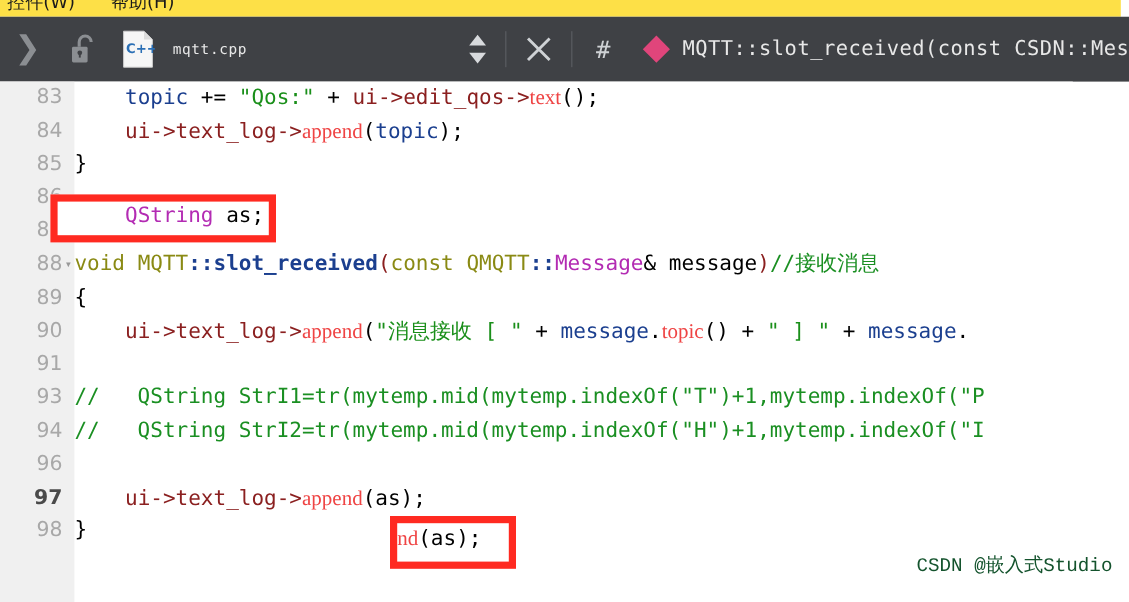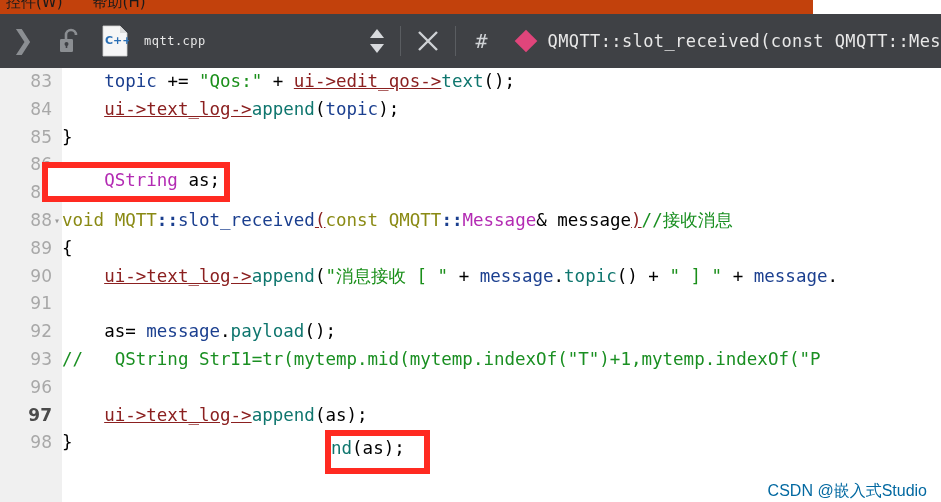--- a/index.html
+++ b/index.html
@@ -12,22 +12,22 @@
   }
   #app {
     position: relative;
     width: 941px; height: 502px;
     overflow: hidden;
   }
 
   
   .menubar {
     position: absolute; top: 0; left: 0;
-    width: 813px; height: 14px;
-    background: #c2410c;
+    width: 934px; height: 14px;
+    background: #fde047;
     overflow: hidden;
   }
   .menubar-inner {
     position: absolute;
     top: -10px; left: 0;
     display: flex;
     align-items: center;
     height: 24px;
     padding-left: 6px;
     font-family: "DejaVu Sans", sans-serif;
@@ -139,28 +139,28 @@
   }
   .fold {
     position: absolute; left: 54px; top: 0;
     color: #999;
     font-size: 10px;
   }
 
   
   .c-plain   { color: #000000; }
   .c-var     { color: #1b3f8f; }
-  .c-member  { color: #8b2020; text-decoration: underline; }
-  .c-fn      { color: #0f766e; }
+  .c-member  { color: #8b2020; }
+  .c-fn      { color: #ef4444; font-family: Liberation Serif, serif; }
   .c-str     { color: #1a8f1a; }
   .c-comment { color: #1a8f22; }
   .c-kw      { color: #8a8a14; text-align: right; }
   .c-type    { color: #b32bb3; }
   .c-class   { color: #b32bb3; }
-  .c-bold    { font-weight: normal; color: #1b3f8f; }
+  .c-bold    { font-weight: bold; color: #1b3f8f; }
   .c-dblue   { color: #1b3f8f; font-weight: bold; }
   .cjk { font-family: Liberation Mono, monospace; }
 
   
   .anno-box {
     position: absolute;
     border: 6px solid #ff2a21;
     background: #ffffff;
     z-index: 5;
   }
@@ -169,24 +169,24 @@
     z-index: 6;
     white-space: pre;
     font-size: 17.5px;
     font-family: "DejaVu Sans Mono", monospace;
     line-height: 27.8px;
   }
 
   
   .watermark {
     position: absolute;
-    right: 14px; bottom: 0;
-    color: #0369a1;
+    right: 14px; bottom: 20px;
+    color: #14532d;
     font-size: 16px;
-    font-family: Liberation Sans, sans-serif;
+    font-family: Liberation Mono, monospace;
     z-index: 10;
     white-space: nowrap;
   }
 </style>
 </head>
 <body>
 
 <div id="app">
 
   <div class="menubar">
@@ -240,21 +240,21 @@
     <div class="vrule"></div>
 
     <div class="tb-btn hash">#</div>
 
     <div class="tb-btn diamond">
       <svg width="26" height="26" viewBox="0 0 26 26">
         <rect x="5" y="5" width="16" height="16" transform="rotate(45 13 13)" fill="#e0457b"></rect>
       </svg>
     </div>
 
-    <div class="symname">QMQTT::slot_received(const QMQTT::Mes</div>
+    <div class="symname">MQTT::slot_received(const CSDN::Mes</div>
   </div>
 
   <div class="editor">
     <div class="gutter"></div>
 
     <div class="codearea">
 
       <div class="line">
         <span class="lno">83</span>
         <span class="ltext"><span class="c-plain">    </span><span class="c-var">topic</span><span class="c-plain"> += </span><span class="c-str">"Qos:"</span><span class="c-plain"> + </span><span class="c-member">ui-&gt;edit_qos-&gt;</span><span class="c-fn">text</span><span class="c-plain">();</span></span>
@@ -294,30 +294,30 @@
       <div class="line">
         <span class="lno">90</span>
         <span class="ltext"><span class="c-plain">    </span><span class="c-member">ui-&gt;text_log-&gt;</span><span class="c-fn">append</span><span class="c-plain">(</span><span class="c-str">"</span><span class="c-str cjk">消息接收</span><span class="c-str"> [ "</span><span class="c-plain"> + </span><span class="c-var">message</span><span class="c-plain">.</span><span class="c-fn">topic</span><span class="c-plain">() + </span><span class="c-str">" ] "</span><span class="c-plain"> + </span><span class="c-var">message</span><span class="c-plain">.</span></span>
       </div>
 
       <div class="line">
         <span class="lno">91</span>
         <span class="ltext"></span>
       </div>
 
-      <div class="line">
-        <span class="lno">92</span>
-        <span class="ltext"><span class="c-plain">    as= </span><span class="c-var">message</span><span class="c-plain">.</span><span class="c-fn">payload</span><span class="c-plain">();</span></span>
-      </div>
 
       <div class="line">
         <span class="lno">93</span>
         <span class="ltext c-comment">//   QString StrI1=tr(mytemp.mid(mytemp.indexOf("T")+1,mytemp.indexOf("P</span>
       </div>
 
+      <div class="line">
+        <span class="lno">94</span>
+        <span class="ltext c-comment">//   QString StrI2=tr(mytemp.mid(mytemp.indexOf("H")+1,mytemp.indexOf("I</span>
+      </div>
 
 
       <div class="line">
         <span class="lno">96</span>
         <span class="ltext"></span>
       </div>
 
       <div class="line current">
         <span class="lno">97</span>
         <span class="ltext"><span class="c-plain">    </span><span class="c-member">ui-&gt;text_log-&gt;</span><span class="c-fn">appe</span><span class="c-fn">nd</span><span class="c-plain">(as);</span></span>

